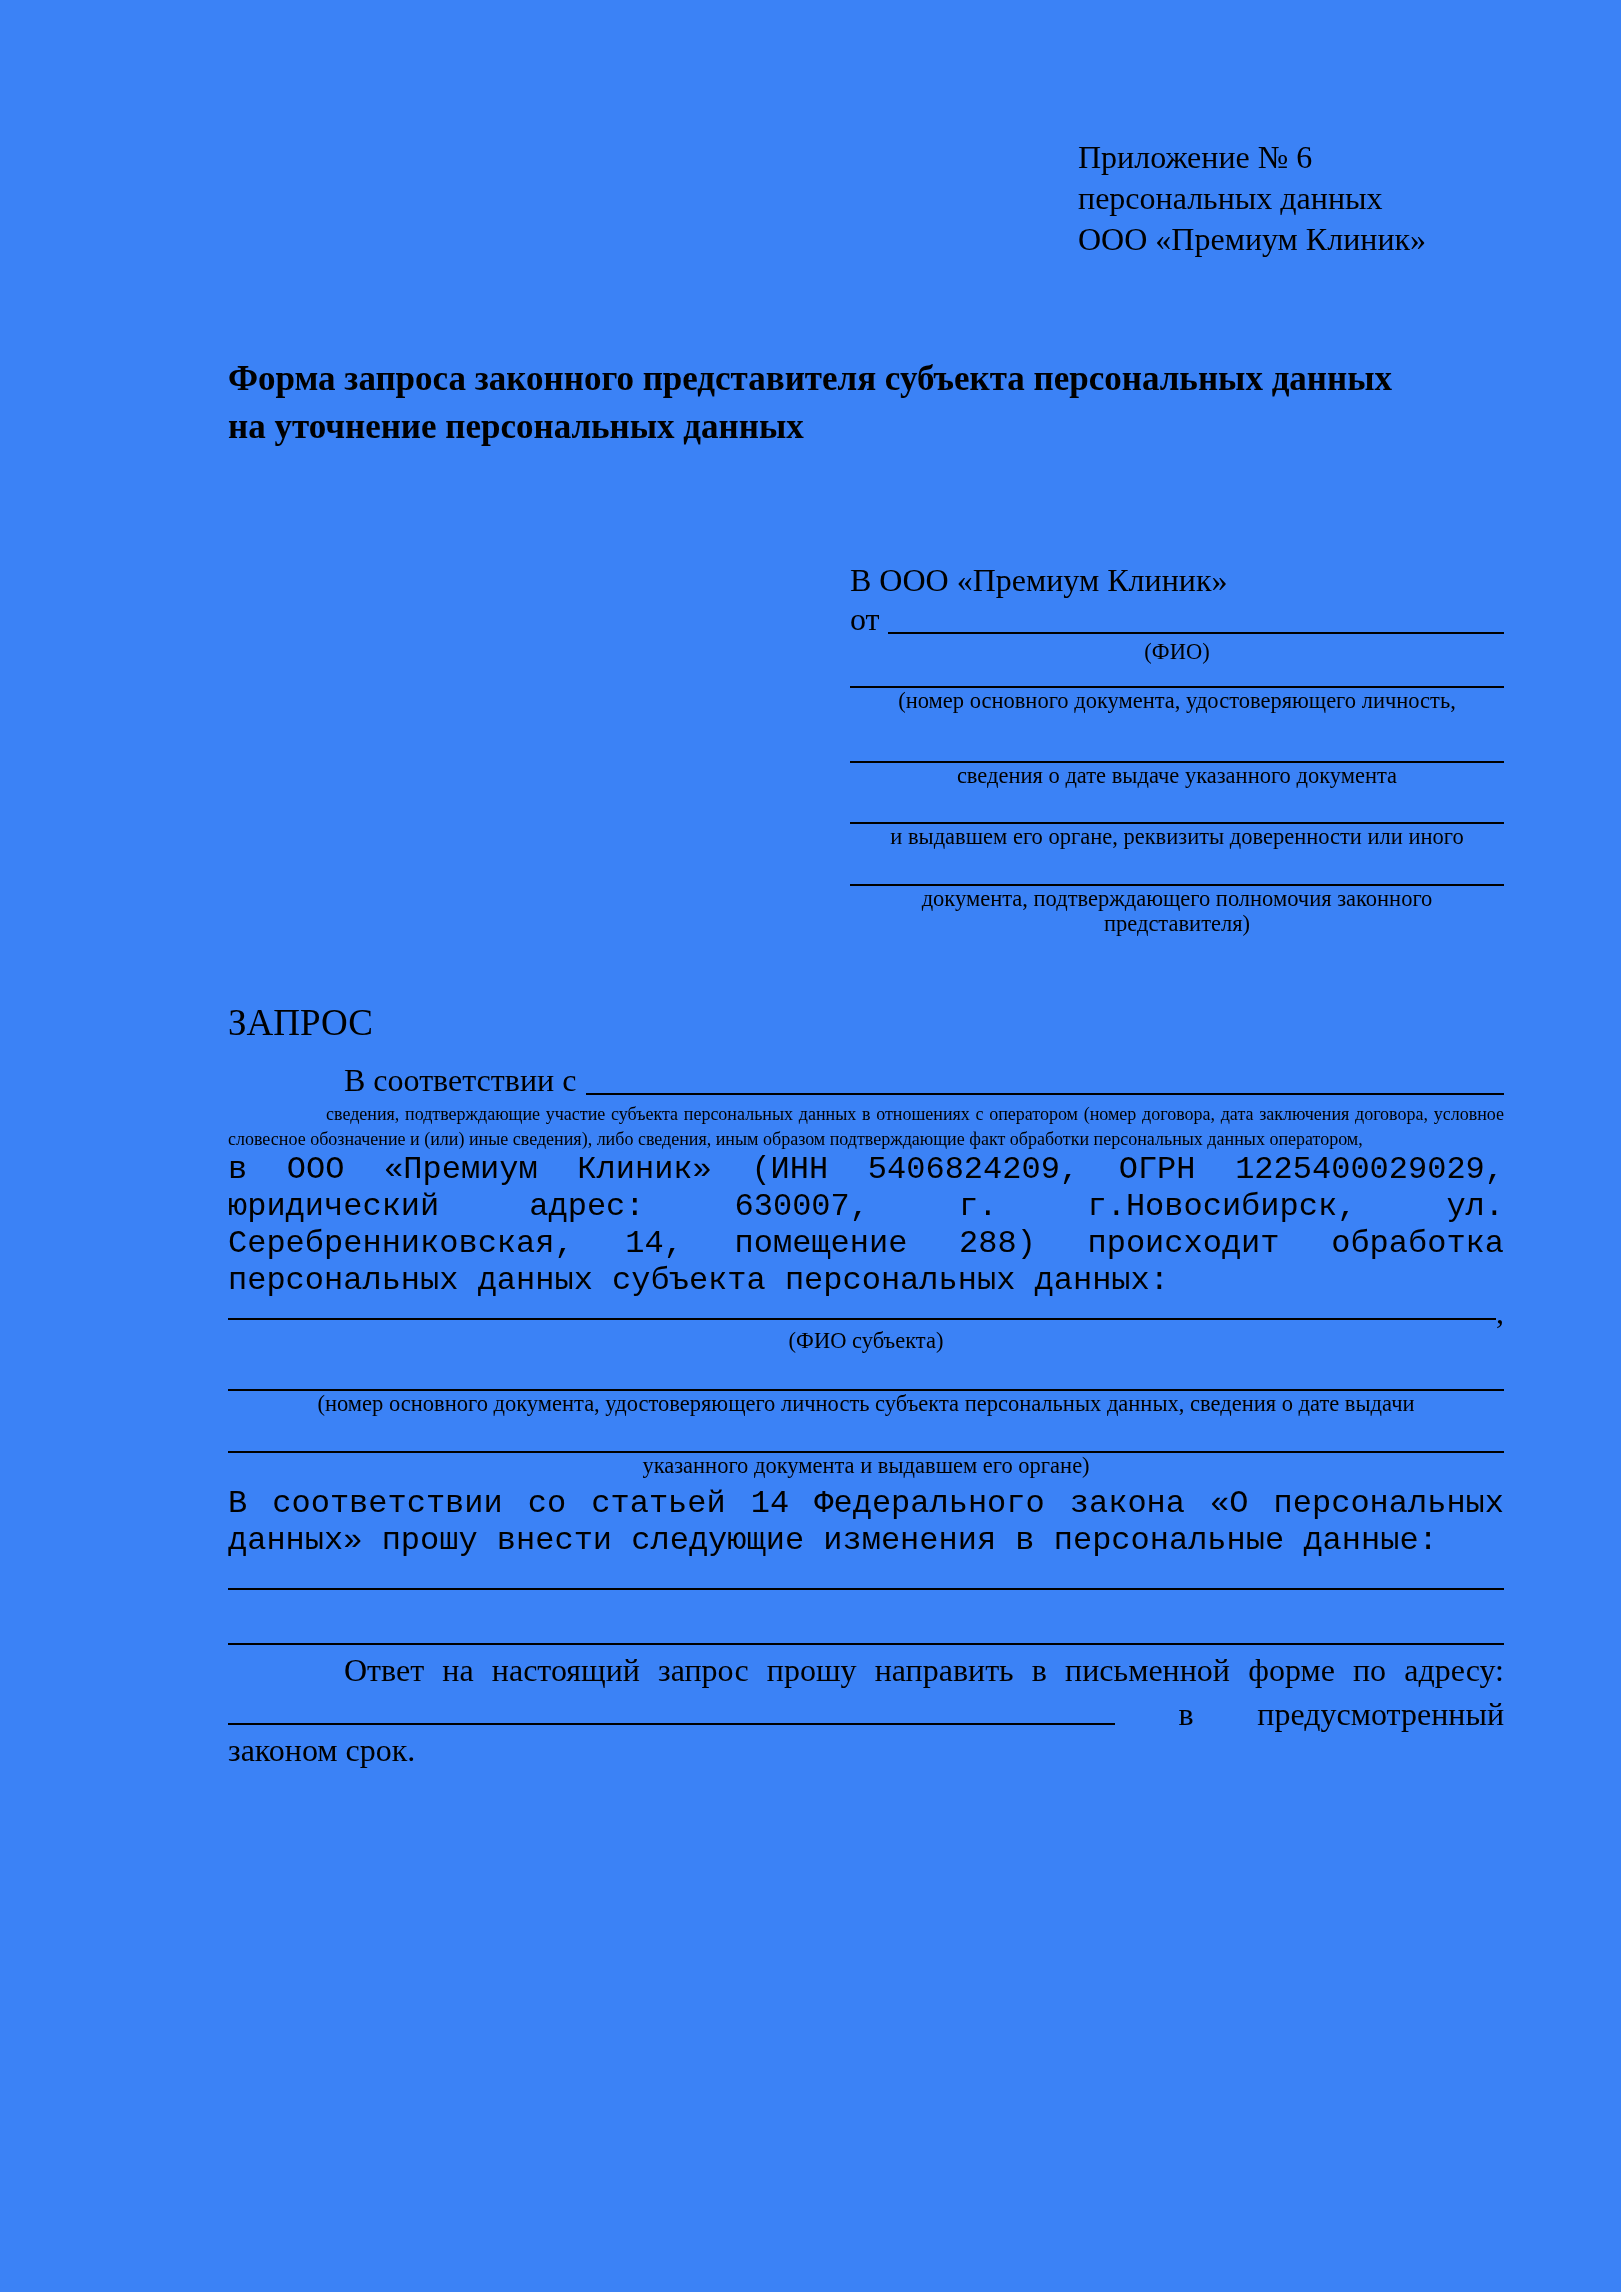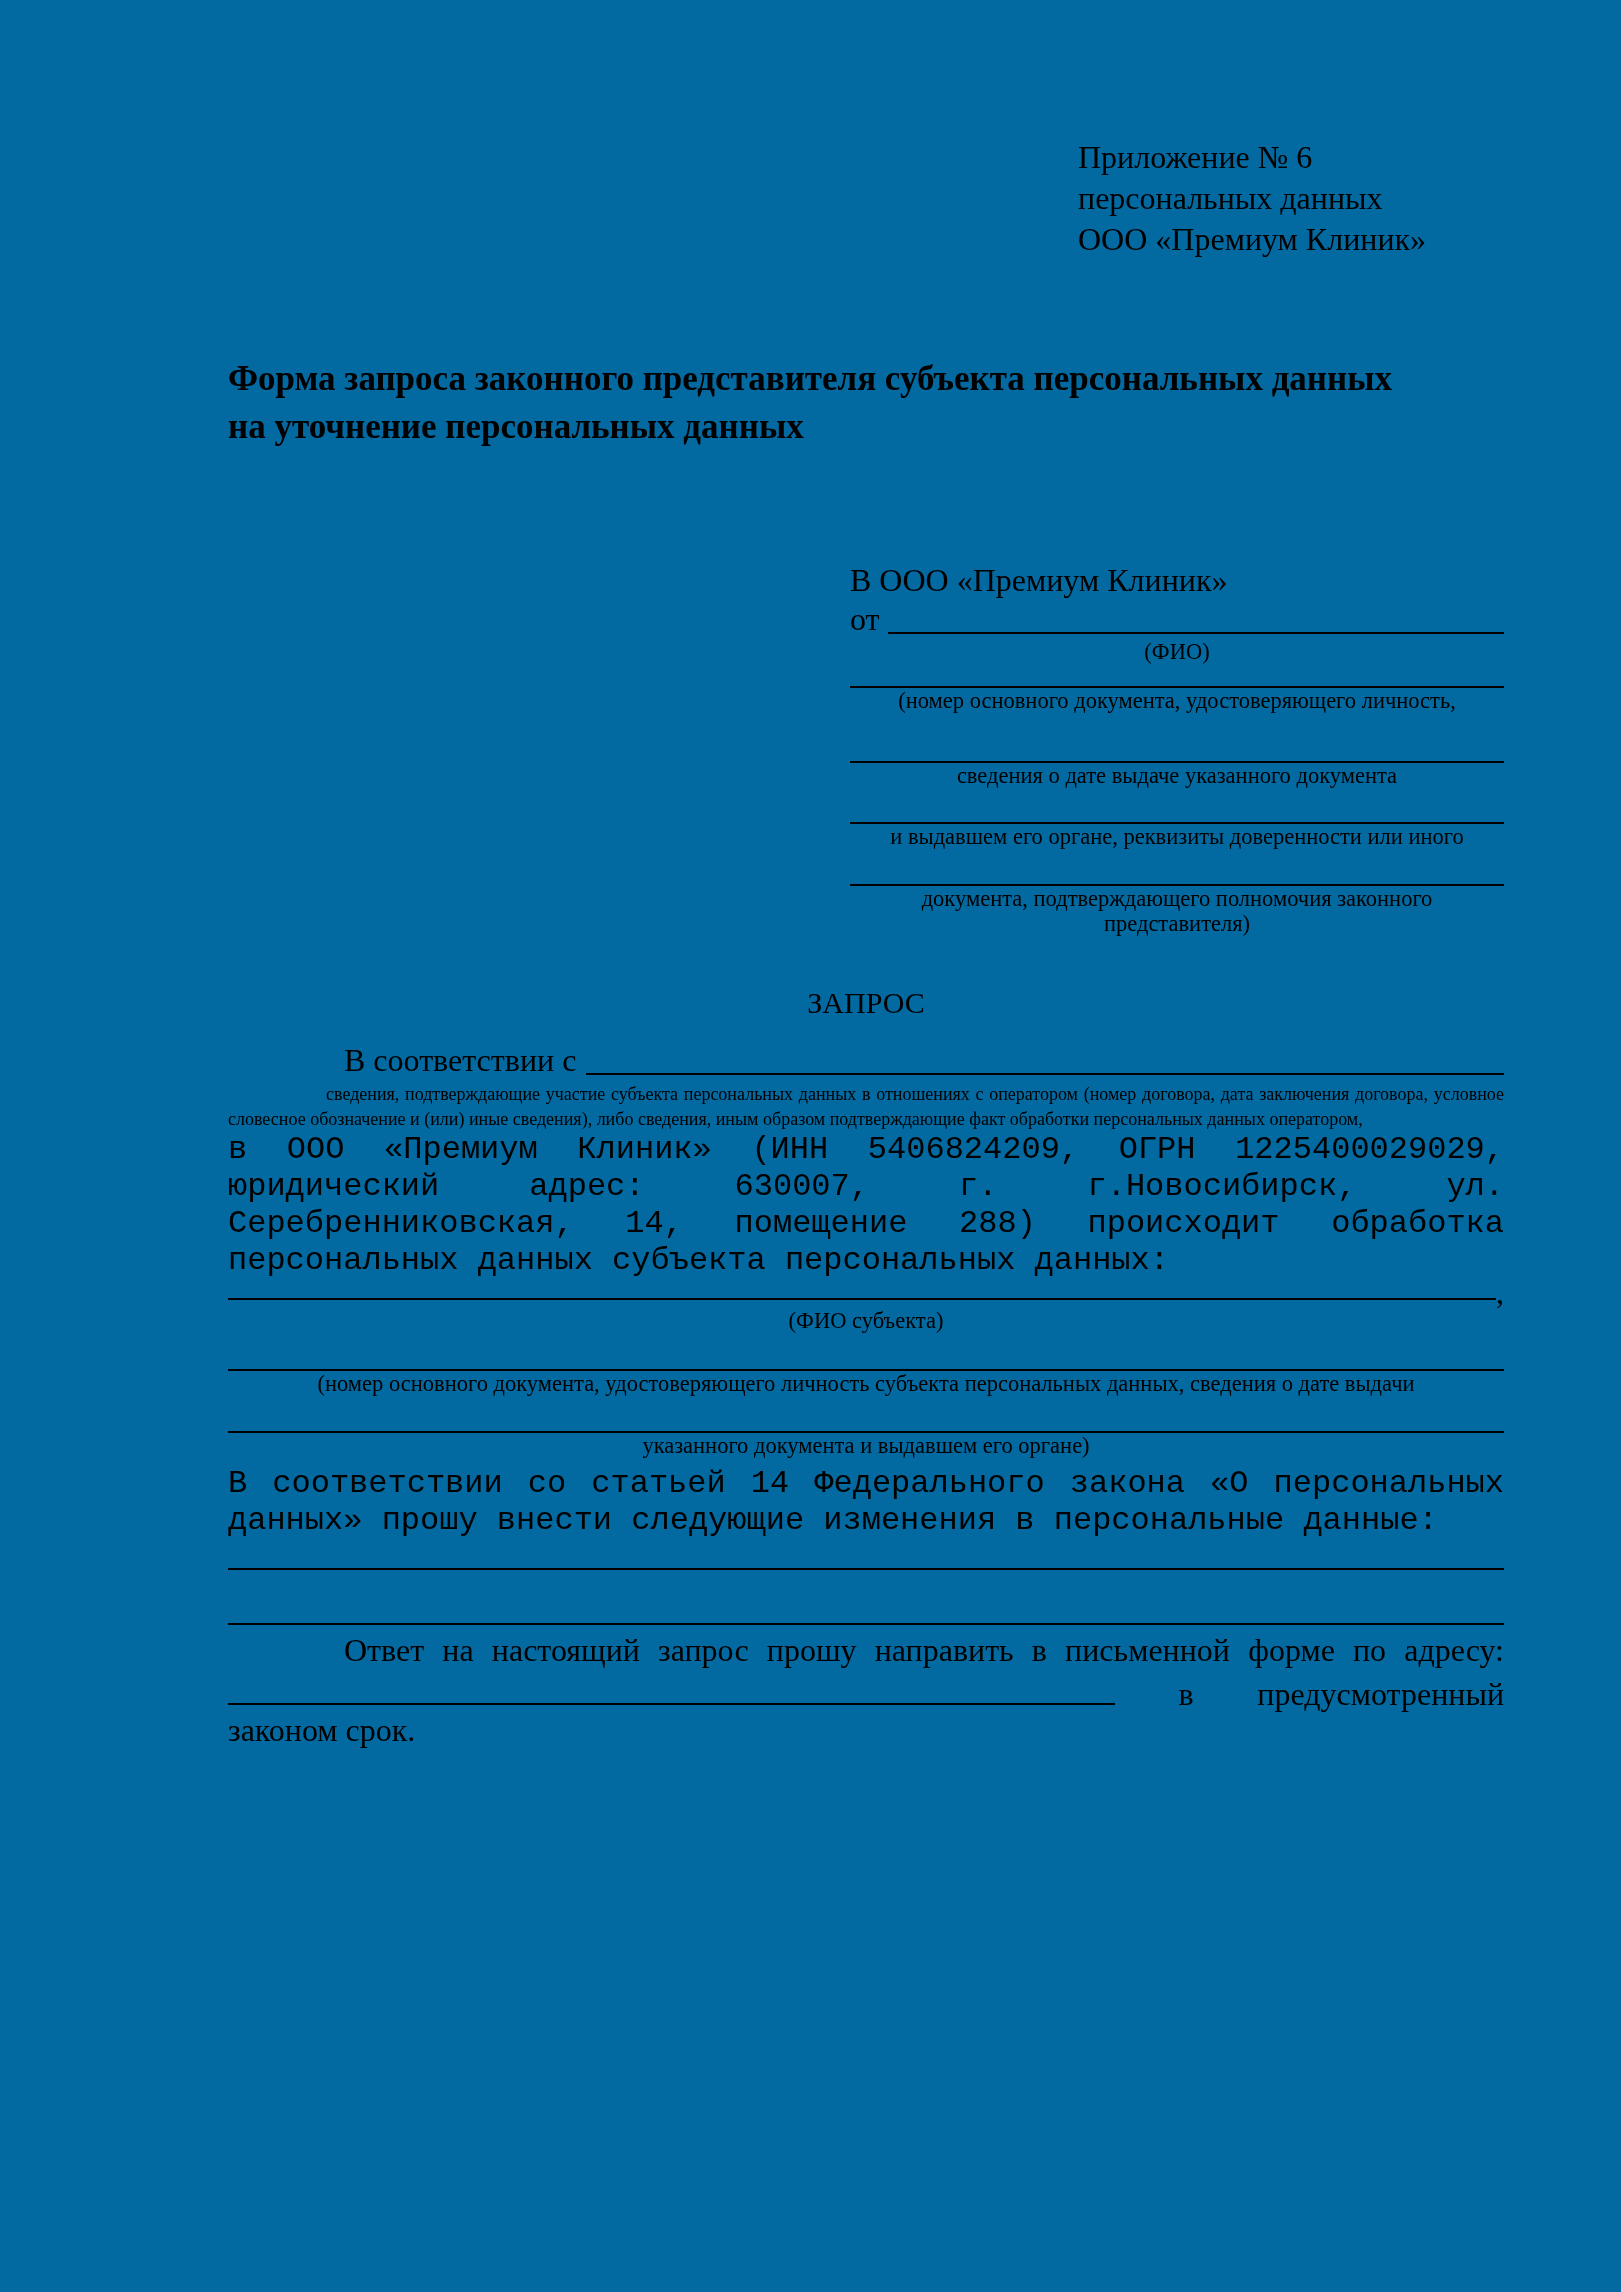--- a/index.html
+++ b/index.html
@@ -1,37 +1,37 @@
 <!DOCTYPE html>
 <html lang="ru"><head>
 <meta charset="utf-8">
 <style>
   html,body{margin:0;padding:0;background:#888;}
   .page{
-    width:1621px;height:2293px;background:#0369a1;margin:0 auto;
+    width:1621px;height:2293px;background:#3b82f6;margin:0 auto;
     box-sizing:border-box;padding:137px 117px 0 228px;
     font-family:"Liberation Serif","DejaVu Serif",serif;color:#000;
     position:relative;overflow:hidden;
   }
   
   .appendix{margin-left:850px;font-size:32px;line-height:41px;}
   
   .doc-title{margin-top:95px;font-weight:bold;font-size:35px;line-height:48px;}
   
   .addressee{margin-top:110px;margin-left:622px;width:654px;font-size:32px;}
   .addr-to{line-height:39px;}
   .from-row{display:flex;line-height:39px;}
   .from-row .lbl{flex:0 0 auto;}
   .from-row .fill{flex:1 1 auto;border-bottom:2.9px solid #000;margin:0 0 4.9px 8.8px;}
   .caption{font-size:22.5px;line-height:25.5px;text-align:center;}
   .wline{border-bottom:2.9px solid #000;height:0;}
   .mt22{margin-top:21.6px}.mt48{margin-top:47px}.mt35{margin-top:34px}
   .mt36{margin-top:35px}.mt30{margin-top:29px}.mt54{margin-top:53px}
   
-  .zapros{margin-top:46px;text-align:center;font-size:30px;line-height:39px;}
+  .zapros{margin-top:66px;font-size:37px;line-height:39px;}
   .intro-row{display:flex;margin-top:19.6px;font-size:32px;line-height:39px;padding-left:116px;}
   .intro-row .lbl{flex:0 0 auto;}
   .intro-row .fill{flex:1 1 auto;border-bottom:2.9px solid #000;margin:0 0 4.9px 9.8px;}
   .small-note{font-size:18px;line-height:24.5px;text-align:justify;text-indent:98px;margin-top:2px;}
   .body-para{font-size:32px;line-height:37px;text-align:justify;font-family:Liberation Mono, monospace;}
   .comma-row{display:flex;align-items:flex-end;height:29px;font-size:32px;line-height:32px;}
   .comma-row .fill{flex:1 1 auto;border-bottom:2.9px solid #000;margin-bottom:7.8px;}
   .comma-row .comma{flex:0 0 auto;}
   .article-para{margin-top:5.9px;}
   .reply-para{margin-top:7.8px;font-size:32px;line-height:37px;text-align:justify;text-align-last:justify;text-indent:116px;}

